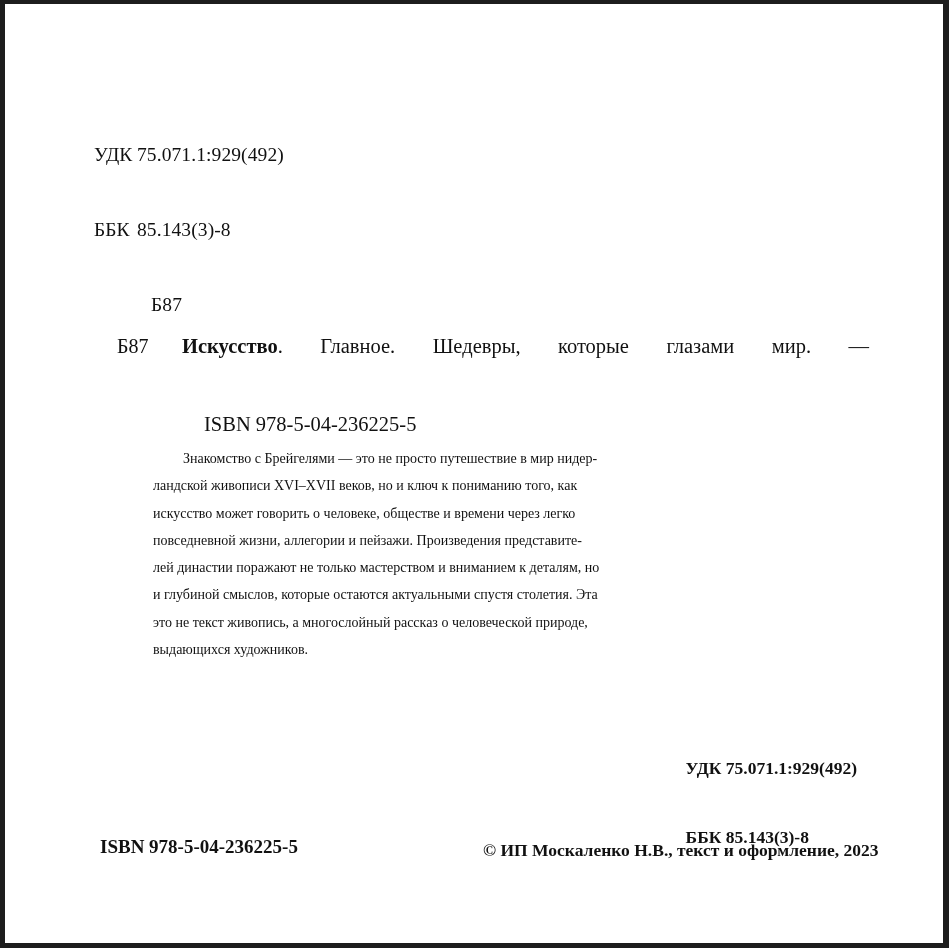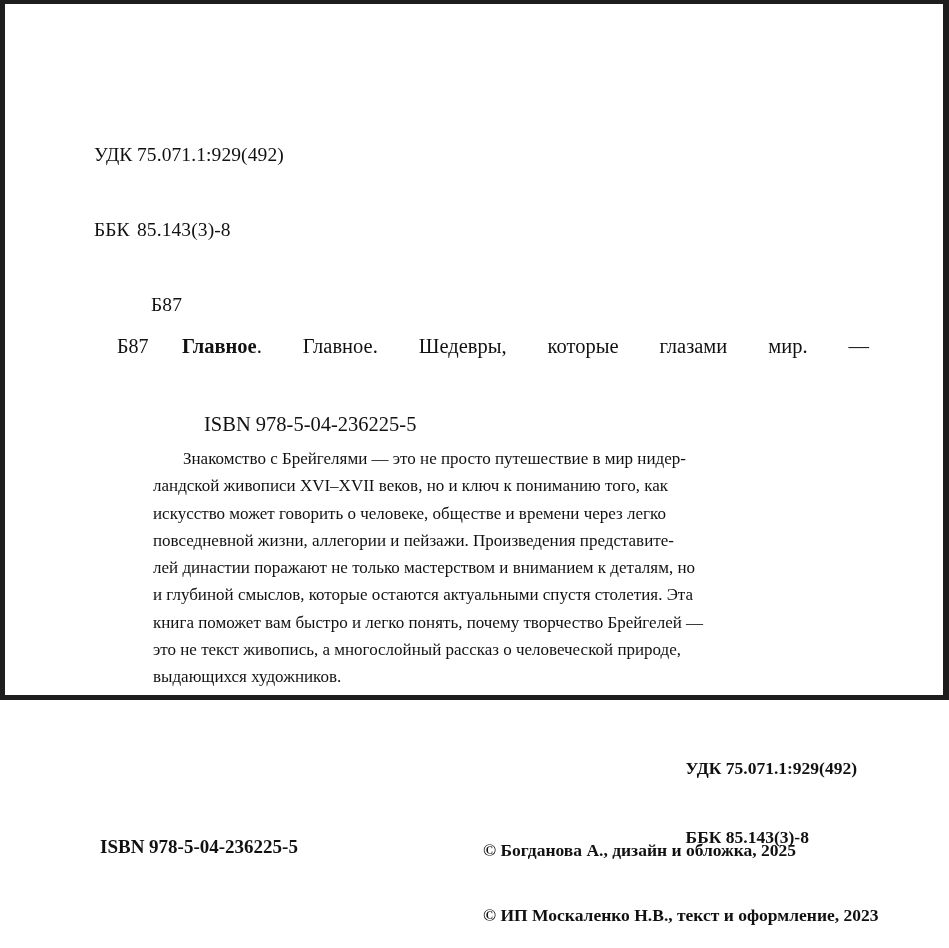--- a/index.html
+++ b/index.html
@@ -13,21 +13,21 @@
     font-family: "Liberation Serif", "DejaVu Serif", serif;
     color: #111111;
     overflow: hidden;
   }
 
   
   #page {
     position: relative;
     box-sizing: border-box;
     width: 949px;
-    height: 700px;
+    height: 948px;
     background: #ffffff;
     border-top: 4px solid #1d1d1d;
     border-left: 5px solid #1d1d1d;
     border-right: 6px solid #1d1d1d;
     border-bottom: 5px solid #1d1d1d;
   }
 
   #content {
     position: relative;
     width: 100%;
@@ -103,21 +103,21 @@
     font-size: 20.5px;
     line-height: 30px;
   }
 
   
   .annotation {
     position: absolute;
     left: 148px;
     top: 441px;
     width: 716px;
-    font-size: 17px;
+    font-size: 14px;
     line-height: 27.3px;
     text-align: justify;
   }
   .ann-line {
     display: block;
     white-space: nowrap;
     text-align: justify;
   }
   .ann-line::after {
     content: "";
@@ -181,45 +181,43 @@
     <div class="class-block">
       <span class="class-line"><span class="lbl">УДК</span><span>75.071.1:929(492)</span></span>
       <span class="class-line"><span class="lbl">ББК</span><span>85.143(3)-8</span></span>
       <span class="class-line indent">Б87</span>
     </div>
 
     <div class="record">
       <div class="record-row">
         <span class="record-marker">Б87</span>
         <div class="record-body">
-          <span class="record-body-line"><span class="ttl">Главное</span><span>. Главное. Шедевры, которые глазами мир. —</span></span>
+          <span class="record-body-line"><span class="ttl">Искусство</span><span>. Главное. Шедевры, которые глазами мир. —</span></span>
         </div>
       </div>
       <div class="isbn-inline">ISBN 978-5-04-236225-5</div>
     </div>
 
     <div class="annotation">
       <span class="ann-line"><span class="ann-indent"></span><span>Знакомство с Брейгелями — это не просто путешествие в мир нидер-</span></span>
       <span class="ann-line">ландской живописи XVI–XVII веков, но и ключ к пониманию того, как</span>
       <span class="ann-line">искусство может говорить о человеке, обществе и времени через легко</span>
       <span class="ann-line">повседневной жизни, аллегории и пейзажи. Произведения представите-</span>
       <span class="ann-line">лей династии поражают не только мастерством и вниманием к деталям, но</span>
       <span class="ann-line">и глубиной смыслов, которые остаются актуальными спустя столетия. Эта</span>
-      <span class="ann-line">книга поможет вам быстро и легко понять, почему творчество Брейгелей —</span>
       <span class="ann-line">это не текст живопись, а многослойный рассказ о человеческой природе,</span>
       <span class="ann-line last">выдающихся художников.</span>
     </div>
 
     <div class="udk-bottom">
       <span class="class-line">УДК 75.071.1:929(492)</span>
       <span class="class-line">ББК 85.143(3)-8</span>
     </div>
 
     <div class="copyright">
-      <span class="c-line">© Богданова А., дизайн и обложка, 2025</span>
       <span class="c-line">© ИП Москаленко Н.В., текст и оформление, 2023</span>
       
     </div>
 
     <div class="isbn-bottom">ISBN 978-5-04-236225-5</div>
 
   </div>
 </div>
 
 </body></html>

